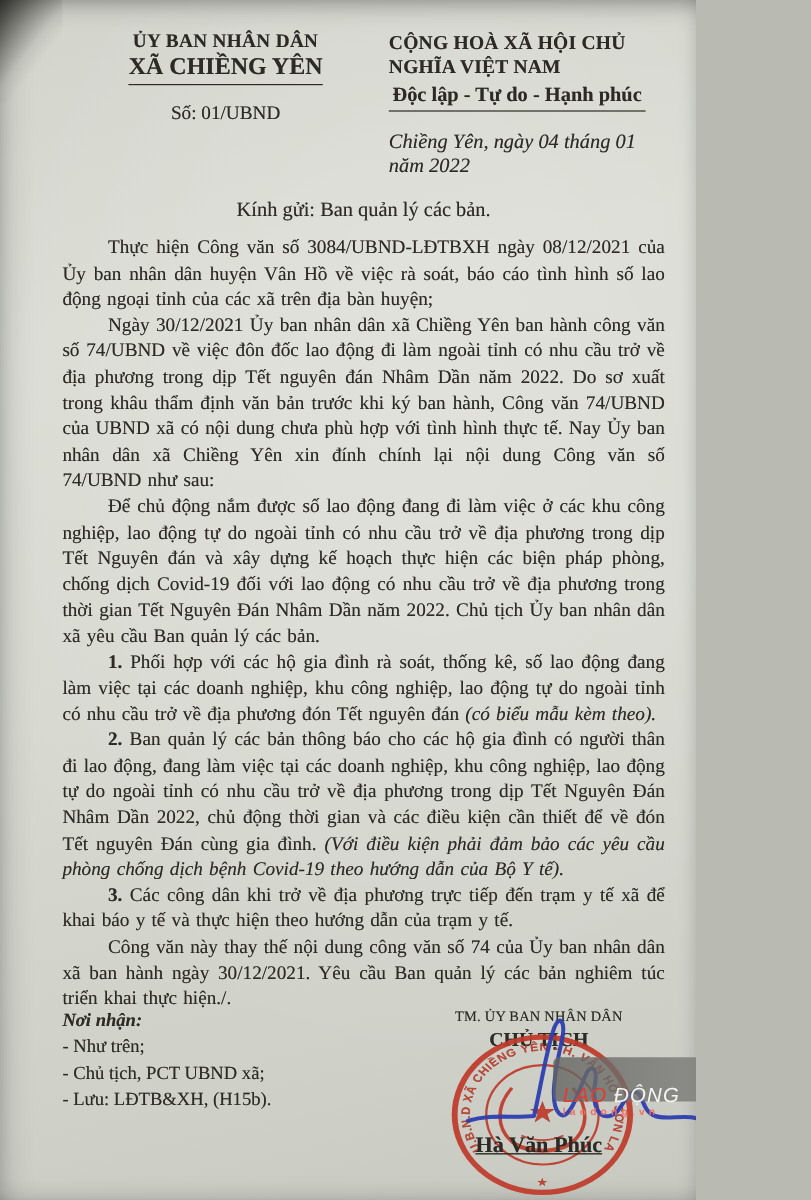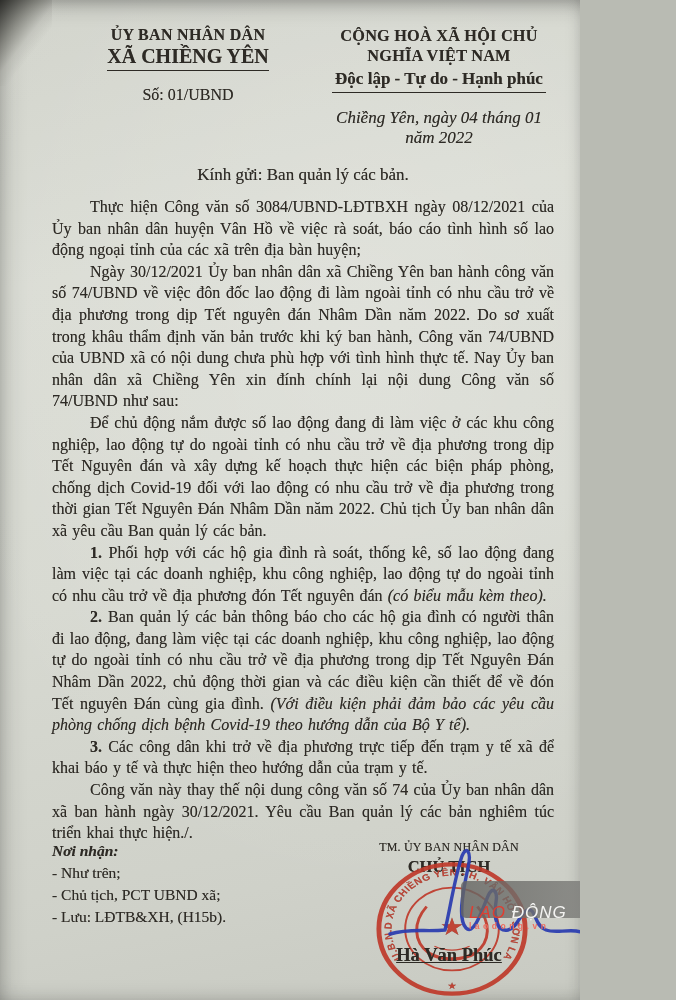--- a/index.html
+++ b/index.html
@@ -18,21 +18,21 @@
       inset 0 -14px 24px -18px rgba(0,0,0,.22);
     text-shadow:0 0 .5px rgba(60,55,48,.55);
   }
   .corner-shadow{position:absolute;top:0;left:0;width:52px;height:86px;
     background:linear-gradient(128deg, rgba(38,38,35,.92) 0%, rgba(88,88,82,.55) 30%, rgba(150,150,144,.25) 48%, transparent 62%);}
   .content{position:absolute;left:0;top:0;right:0;padding:26px 26px 0 52px;}
 
   
   .header{display:flex;}
   .h-left{width:272px;text-align:center;flex:none;}
-  .h-right{flex:1;text-align:center;}
+  .h-right{flex:1;}
   .org1{font-weight:bold;font-size:16px;letter-spacing:.3px;}
   .org2{font-weight:bold;font-size:20px;display:inline-block;border-bottom:1.6px solid #2d2a25;padding-bottom:2px;margin-top:1px;}
   .doc-number{margin-top:15px;font-size:16px;}
   .subject{margin:9px auto 0;font-size:14.6px;width:236px;line-height:1.42;}
   .nat1{font-weight:bold;font-size:16.3px;letter-spacing:.2px;}
   .nat2{font-weight:bold;font-size:17px;display:inline-block;border-bottom:1.7px solid #2d2a25;padding:0 3px 3px;margin-top:3px;}
   .place-date{margin-top:15px;font-style:italic;font-size:17px;}
 
   
   .salutation{text-align:center;margin-top:17px;font-size:17px;}

